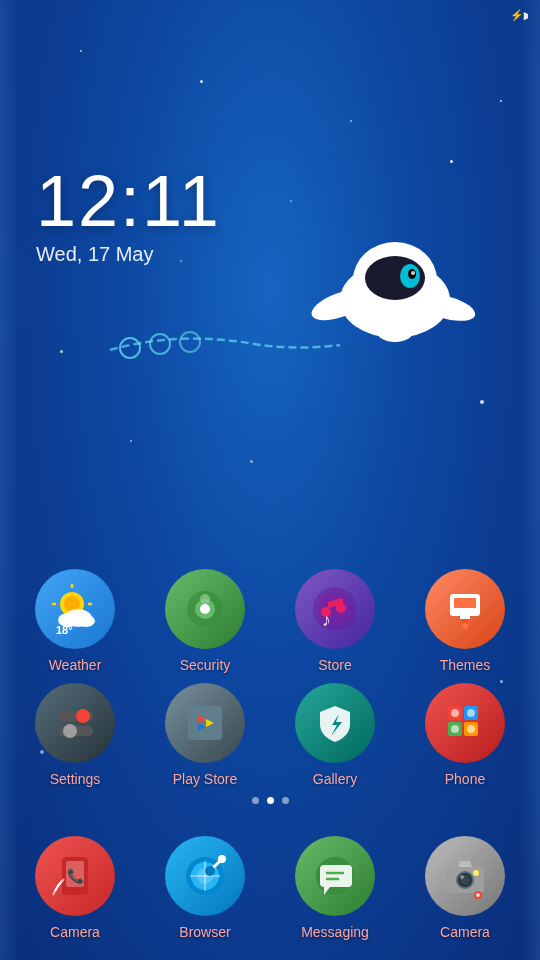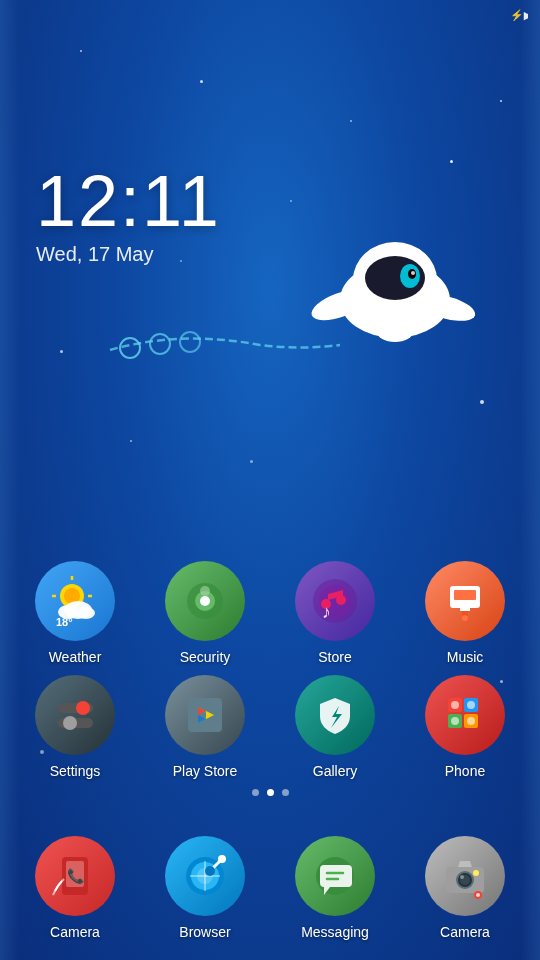--- a/index.html
+++ b/index.html
@@ -105,21 +105,21 @@
       top: 310px;
       left: 100px;
       width: 250px;
       height: 60px;
       z-index: 4;
     }
 
     
     .apps-area {
       position: absolute;
-      bottom: 148px;
+      bottom: 140px;
       left: 0;
       right: 0;
       padding: 0 10px;
     }
 
     .apps-row {
       display: flex;
       justify-content: space-around;
       margin-bottom: 10px;
     }
@@ -138,21 +138,21 @@
       border-radius: 50%;
       display: flex;
       align-items: center;
       justify-content: center;
       margin-bottom: 8px;
       position: relative;
       overflow: hidden;
     }
 
     .app-label {
-      color: #ffffff;
+      color: #fca5a5;
       font-size: 14px;
       text-align: center;
       text-shadow: 0 1px 3px rgba(0,0,0,0.5);
       font-weight: 400;
     }
 
     
     .dots {
       display: flex;
       justify-content: center;
@@ -340,21 +340,21 @@
       <div class="app-icon themes-icon">
         <svg width="50" height="50" viewBox="0 0 50 50">
           <rect x="10" y="10" width="30" height="22" rx="3" fill="white"></rect>
           <rect x="14" y="14" width="22" height="10" rx="1" fill="#ff7043"></rect>
 
           <rect x="20" y="32" width="10" height="3" fill="white"></rect>
           <rect x="22" y="35" width="6" height="5" fill="#f4511e"></rect>
           <circle cx="25" cy="42" r="3" fill="#ff7043"></circle>
         </svg>
       </div>
-      <span class="app-label">Music</span>
+      <span class="app-label">Themes</span>
     </div>
   </div>
 
   <div class="apps-row">
 
     <div class="app-item">
       <div class="app-icon settings-icon">
         <svg width="55" height="55" viewBox="0 0 55 55">
 
           <rect x="10" y="15" width="35" height="10" rx="5" fill="#555"></rect>

